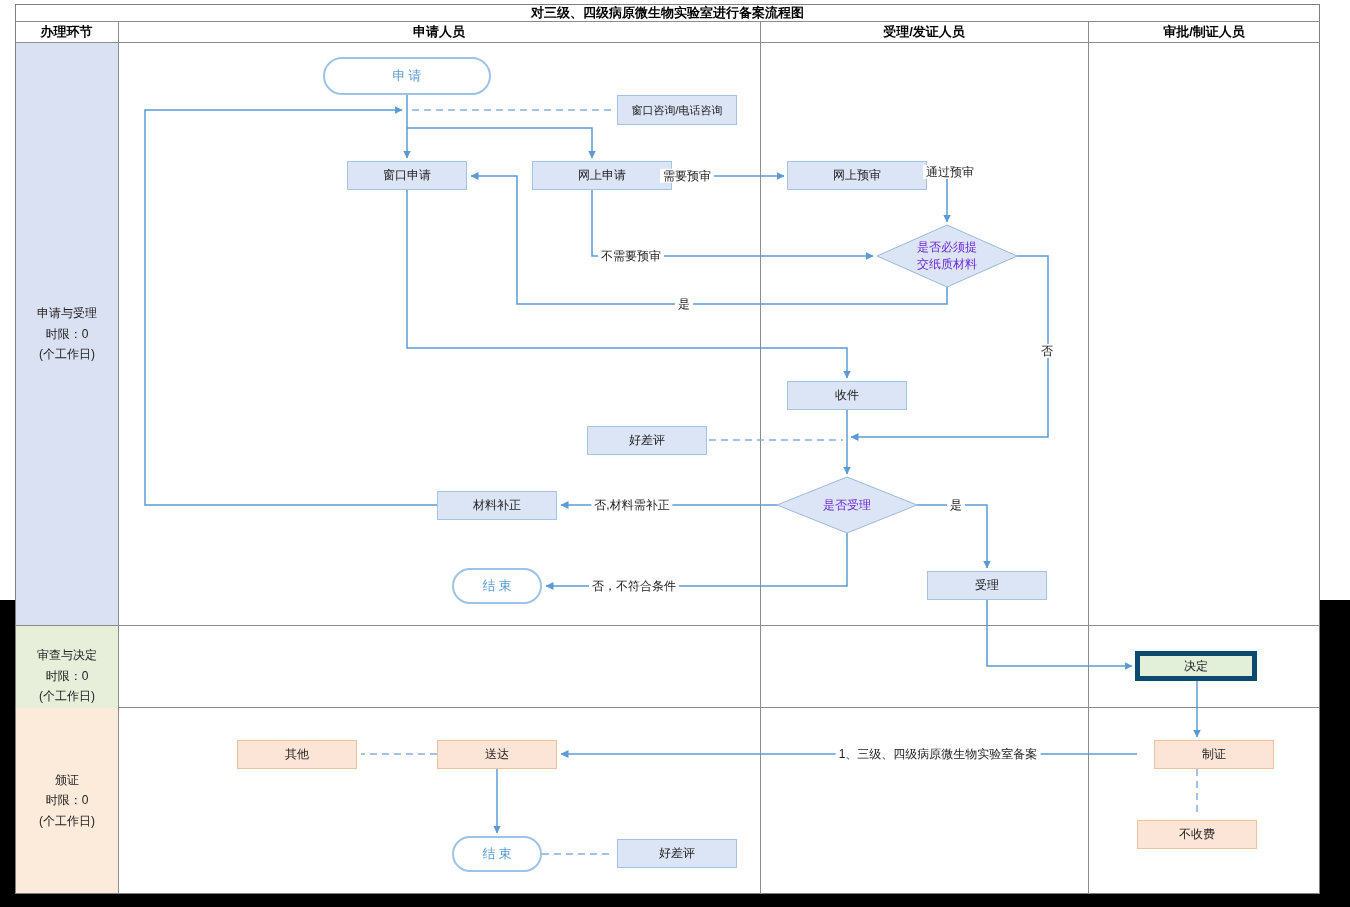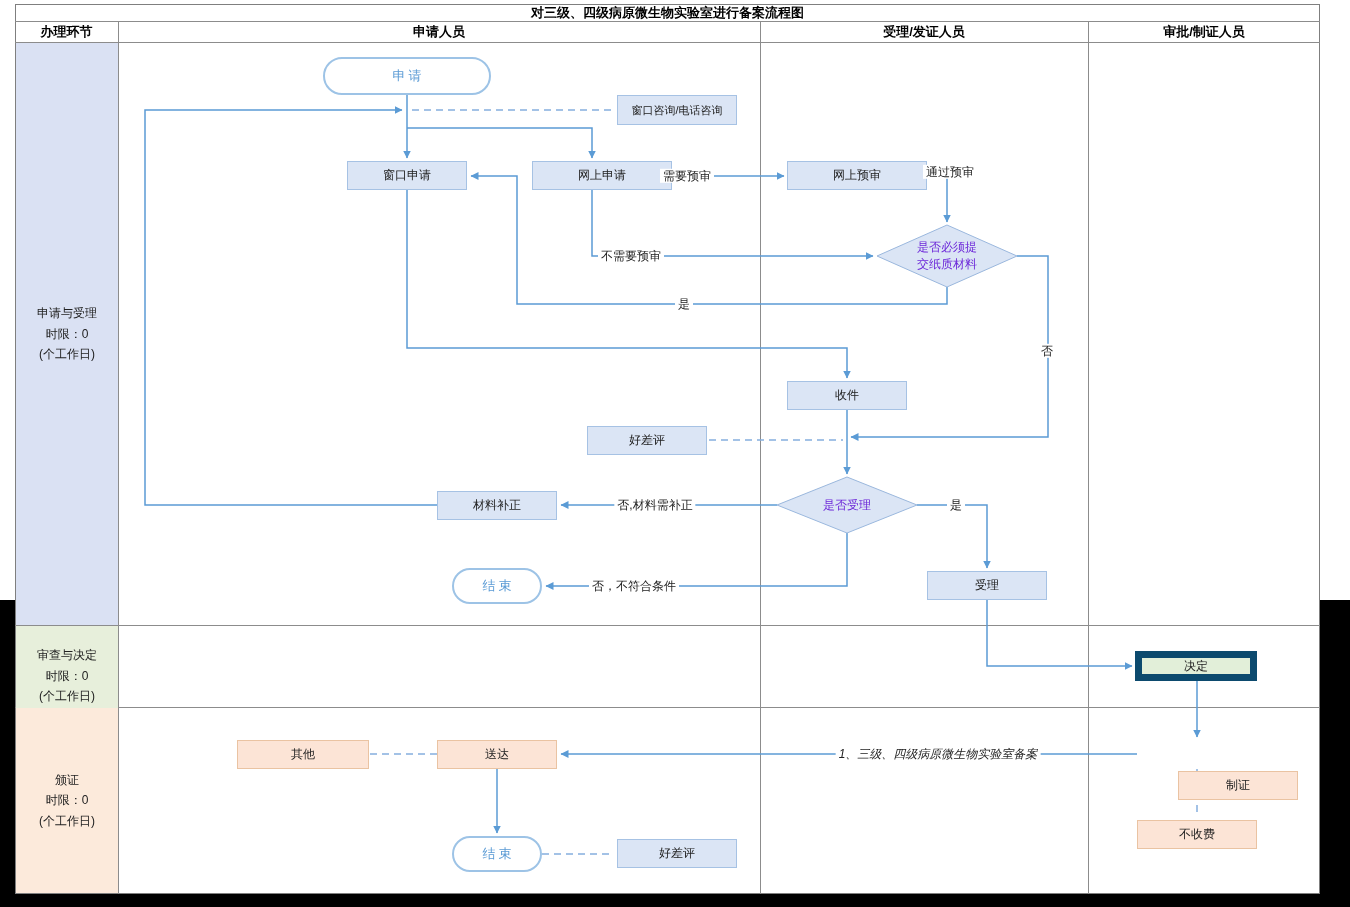--- a/index.html
+++ b/index.html
@@ -12,21 +12,21 @@
              display:flex;align-items:center;justify-content:center;
              font-size:13px;font-weight:bold;color:#000;z-index:1;}
   .hcell{position:absolute;display:flex;align-items:center;justify-content:center;
          font-size:13px;font-weight:bold;color:#000;z-index:1;}
   .lanecell{position:absolute;display:flex;align-items:center;justify-content:center;
             text-align:center;font-size:12px;line-height:1.7;white-space:pre-line;z-index:1;}
   .chip{position:absolute;display:flex;align-items:center;justify-content:center;
         box-sizing:border-box;font-size:12px;color:#222;text-align:center;z-index:3;
         background:#dbe5f5;border:1px solid #a6c2e4;}
   .chip.orange{background:#fce4d6;border:1px solid #eac3a2;}
-  .chip.green{background:#e2efd9;border:7px solid #0c4a6e;}
+  .chip.green{background:#e2efd9;border:5px solid #0c4a6e;}
   .chip.small{font-size:11px;}
   .pill{position:absolute;display:flex;align-items:center;justify-content:center;
         box-sizing:border-box;background:#fff;border:2px solid #9dc3e6;border-radius:19px;
         color:#5b9bd5;font-size:13px;letter-spacing:3px;padding-left:3px;z-index:3;}
   .dlabel{position:absolute;display:flex;align-items:center;justify-content:center;
           text-align:center;font-size:12px;color:#6d28d9;white-space:pre-line;line-height:1.4;z-index:3;}
   .elabel{position:absolute;transform:translate(-50%,-50%);background:#fff;
           font-size:12px;color:#222;white-space:nowrap;padding:0 3px;z-index:3;line-height:1.2;}
   svg.connectors{position:absolute;left:0;top:0;z-index:2;}
   .blackmask{position:absolute;background:#000;z-index:5;}
@@ -106,34 +106,34 @@
   <div class="chip" style="left:787px;top:161px;width:140px;height:29px;">网上预审</div>
   <div class="dlabel" style="left:882px;top:233px;width:130px;height:46px;">是否必须提
 交纸质材料</div>
   <div class="chip" style="left:787px;top:381px;width:120px;height:29px;">收件</div>
   <div class="chip" style="left:587px;top:426px;width:120px;height:29px;">好差评</div>
   <div class="dlabel" style="left:792px;top:491px;width:110px;height:28px;">是否受理</div>
   <div class="chip" style="left:437px;top:491px;width:120px;height:29px;">材料补正</div>
   <div class="chip" style="left:927px;top:571px;width:120px;height:29px;">受理</div>
   <div class="pill" style="left:452px;top:568px;width:90px;height:36px;">结束</div>
   <div class="chip green" style="left:1135px;top:651px;width:122px;height:30px;">决定</div>
-  <div class="chip orange" style="left:1178px;top:740px;width:120px;height:29px;margin-top:31px;">制证</div>
+  <div class="chip orange" style="left:1154px;top:740px;width:120px;height:29px;">制证</div>
   <div class="chip orange" style="left:437px;top:740px;width:120px;height:29px;">送达</div>
-  <div class="chip orange" style="left:237px;top:740px;width:132px;height:29px;">其他</div>
+  <div class="chip orange" style="left:237px;top:740px;width:120px;height:29px;">其他</div>
   <div class="chip orange" style="left:1137px;top:820px;width:120px;height:29px;">不收费</div>
   <div class="pill" style="left:452px;top:836px;width:90px;height:36px;">结束</div>
   <div class="chip" style="left:617px;top:839px;width:120px;height:29px;">好差评</div>
 
   <div class="elabel" style="left:687px;top:176px;">需要预审</div>
   <div class="elabel" style="left:950px;top:172px;">通过预审</div>
   <div class="elabel" style="left:631px;top:256px;">不需要预审</div>
   <div class="elabel" style="left:684px;top:304px;">是</div>
   <div class="elabel" style="left:1047px;top:351px;">否</div>
-  <div class="elabel" style="left:655px;top:505px;text-align:center;">否,材料需补正</div>
+  <div class="elabel" style="left:632px;top:505px;text-align:center;">否,材料需补正</div>
   <div class="elabel" style="left:956px;top:505px;">是</div>
   <div class="elabel" style="left:634px;top:586px;">否，不符合条件</div>
-  <div class="elabel" style="left:938px;top:754px;font-style:italic;">1、三级、四级病原微生物实验室备案</div>
+  <div class="elabel" style="left:938px;top:754px;">1、三级、四级病原微生物实验室备案</div>
 
   <div class="blackmask" style="left:0;top:600px;width:15px;height:307px;"></div>
   <div class="blackmask" style="left:1320px;top:600px;width:30px;height:307px;"></div>
   <div class="blackmask" style="left:0;top:894px;width:1350px;height:13px;"></div>
 
 </div>
 
 </body></html>

